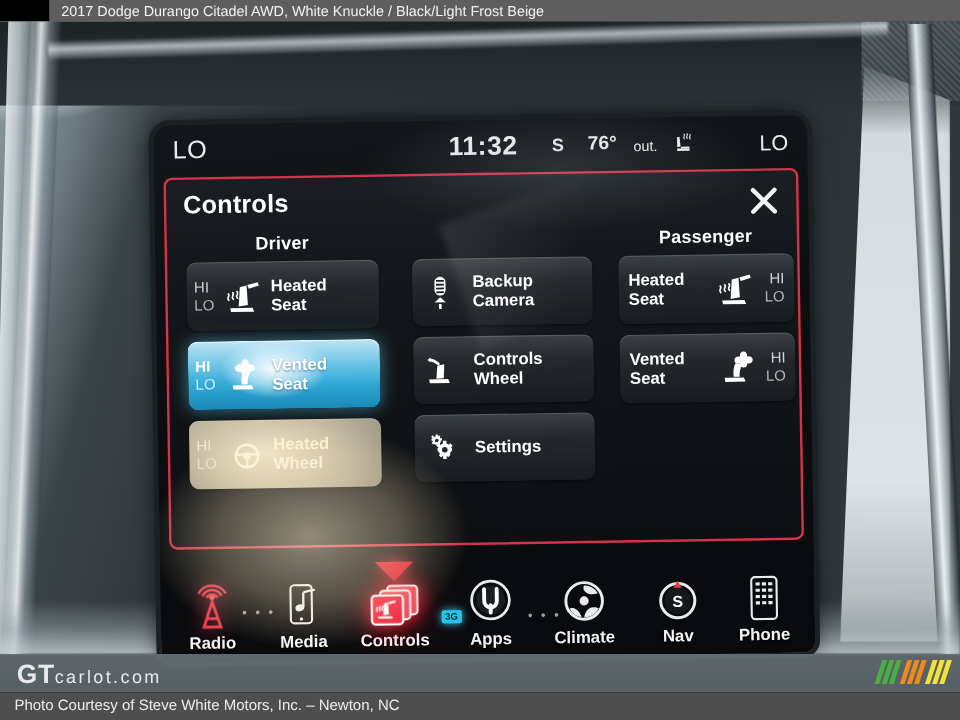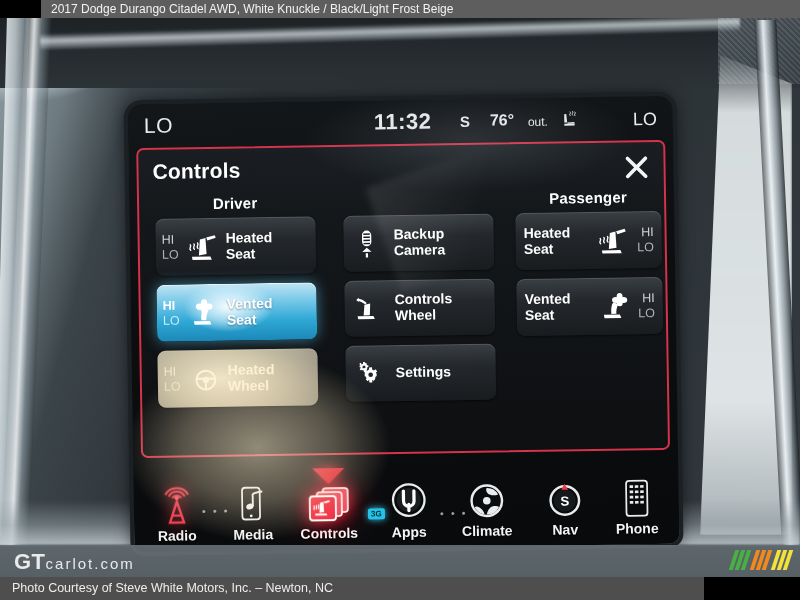--- a/index.html
+++ b/index.html
@@ -192,21 +192,21 @@
   
   .wm-strip { position:absolute; left:0; top:545px; width:800px; height:32px;
               background:linear-gradient(180deg, rgba(110,120,126,.85) 0%, rgba(96,106,112,.9) 100%); }
   .wm-logo { position:absolute; left:14px; top:549px; color:#e8eaeb; letter-spacing:.5px; }
   .wm-logo .gt { font-size:22px; font-weight:700; }
   .wm-logo .rest { font-size:15px; font-weight:400; letter-spacing:2px; }
   .wm-bars { position:absolute; right:10px; top:550px; display:flex; gap:5px; }
   .wm-bars .grp { display:flex; gap:2px; transform:skewX(-18deg); }
   .wm-bars .grp i { display:block; width:4px; height:20px; }
   .caption-bottom {
-    position:absolute; left:0; top:577px; width:704px; height:23px;
+    position:absolute; left:0; top:577px; width:800px; height:23px;
     background:#4e4e4e; color:#ededed; font-size:12.5px; line-height:23px; padding-left:12px;
     white-space:nowrap; overflow:hidden;
   }
 </style>
 </head>
 <body>
 
 <div id="stage">
 
   <div class="photo"></div>

